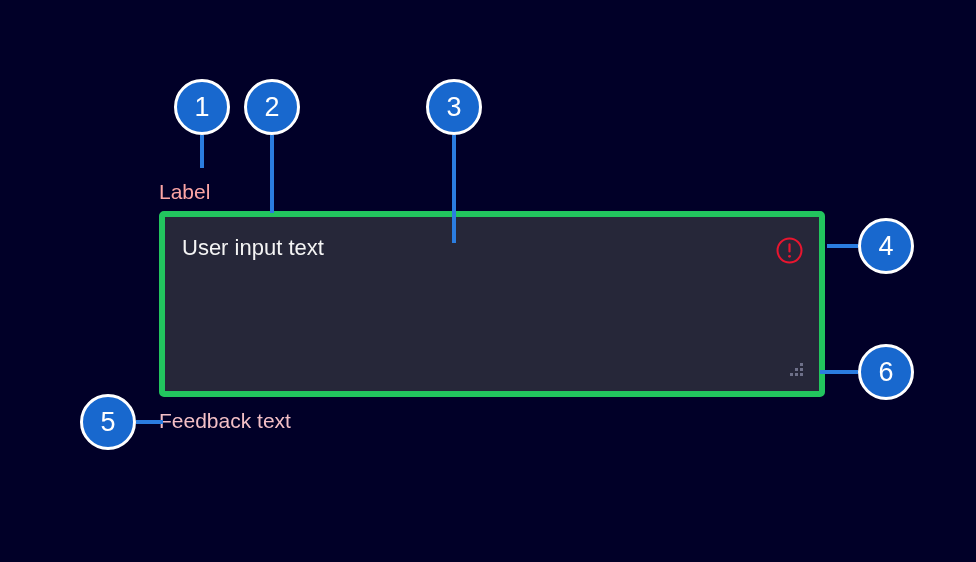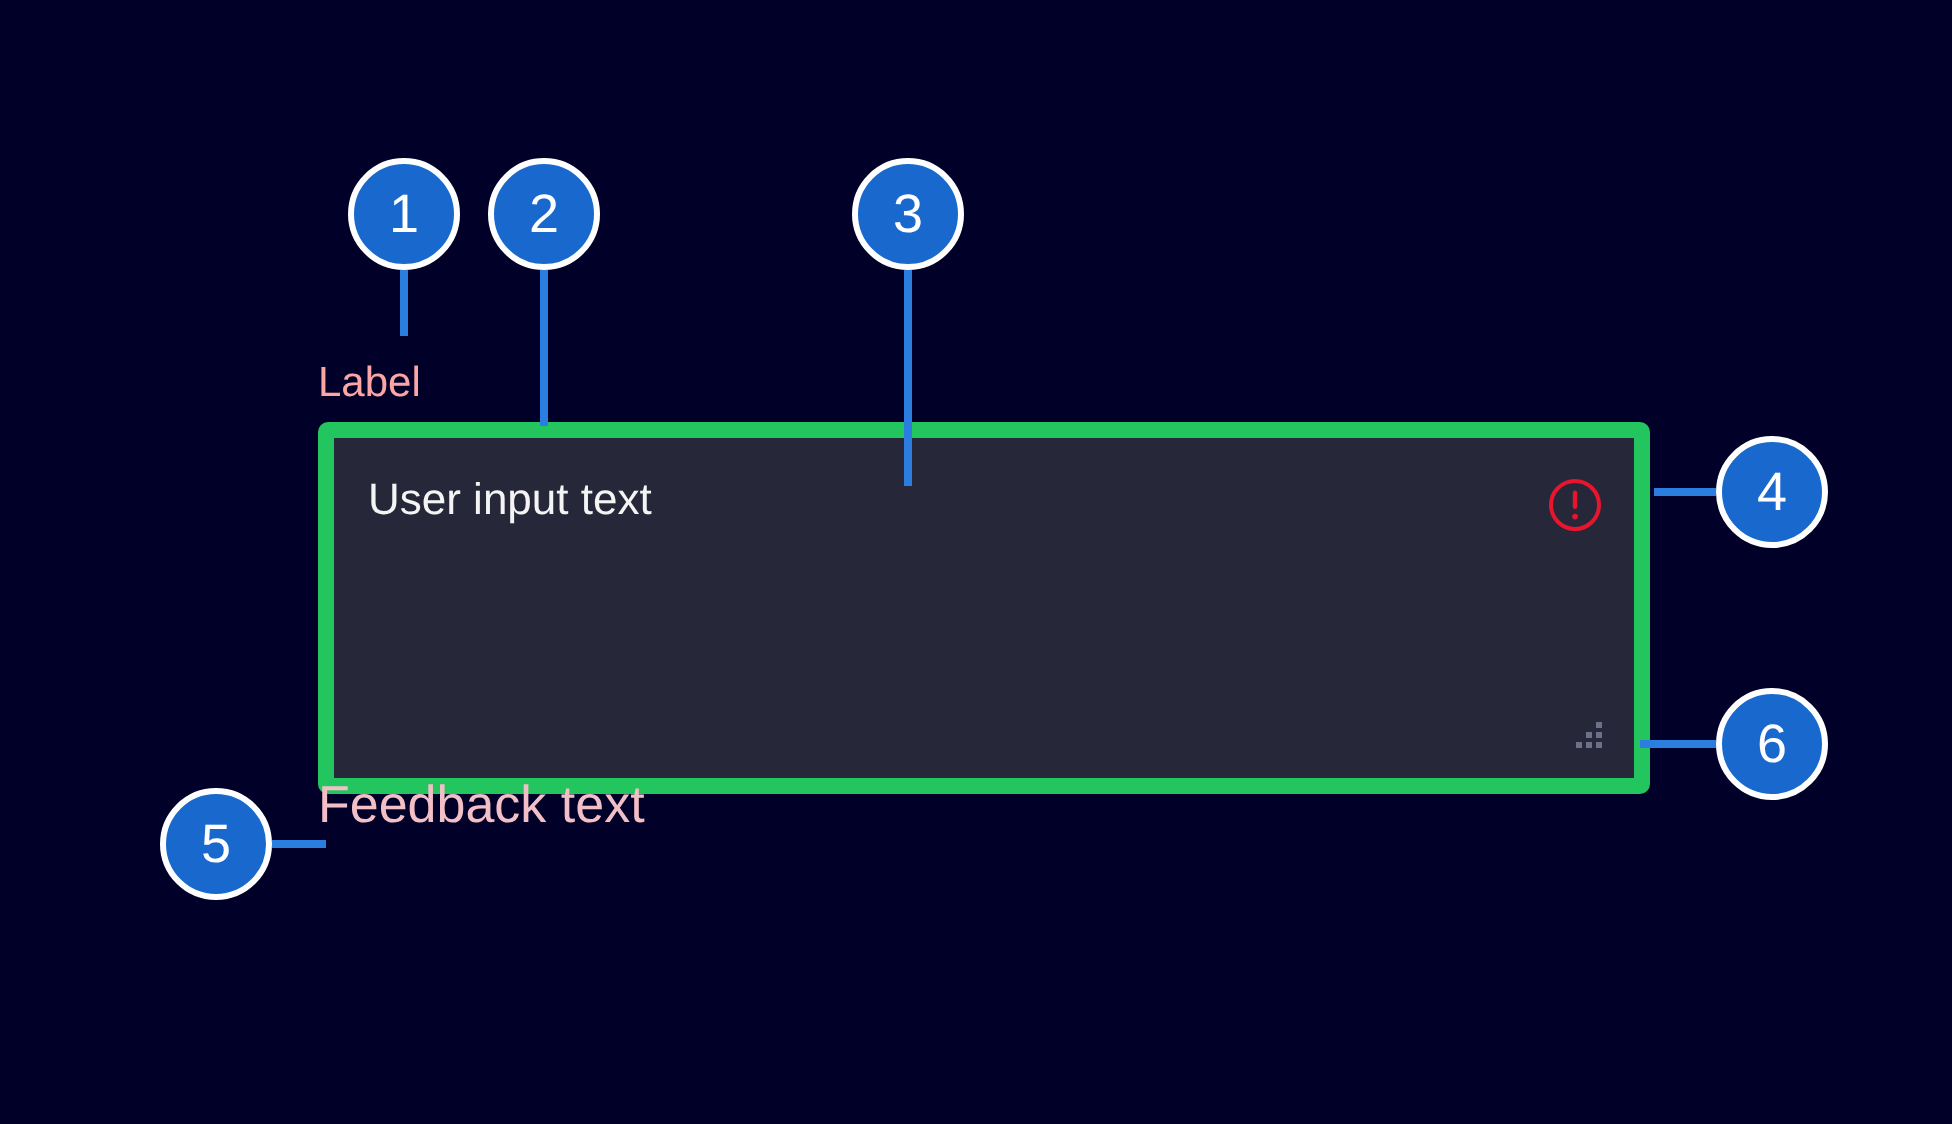--- a/index.html
+++ b/index.html
@@ -35,21 +35,21 @@
 
   
   .textarea-box {
     position: absolute;
     left: 159px;
     top: 211px;
     width: 666px;
     height: 186px;
     box-sizing: border-box;
     background: #262739;
-    border: 8px solid #22c55e;
+    border: 6px solid #22c55e;
     border-radius: 5px;
   }
 
   .textarea-value {
     position: absolute;
     left: 17px;
     top: 16px;
     font-size: 22px;
     line-height: 30px;
     color: #f4f4f4;
@@ -73,22 +73,22 @@
     bottom: 13px;
     width: 16px;
     height: 16px;
   }
   .resize-grip svg { display: block; }
 
   
   .feedback-text {
     position: absolute;
     left: 159px;
-    top: 388px;
-    font-size: 26px;
+    top: 407px;
+    font-size: 21px;
     line-height: 28px;
     color: #f3bfc6;
     white-space: nowrap;
   }
 
   
   .callout {
     position: absolute;
     width: 56px;
     height: 56px;

